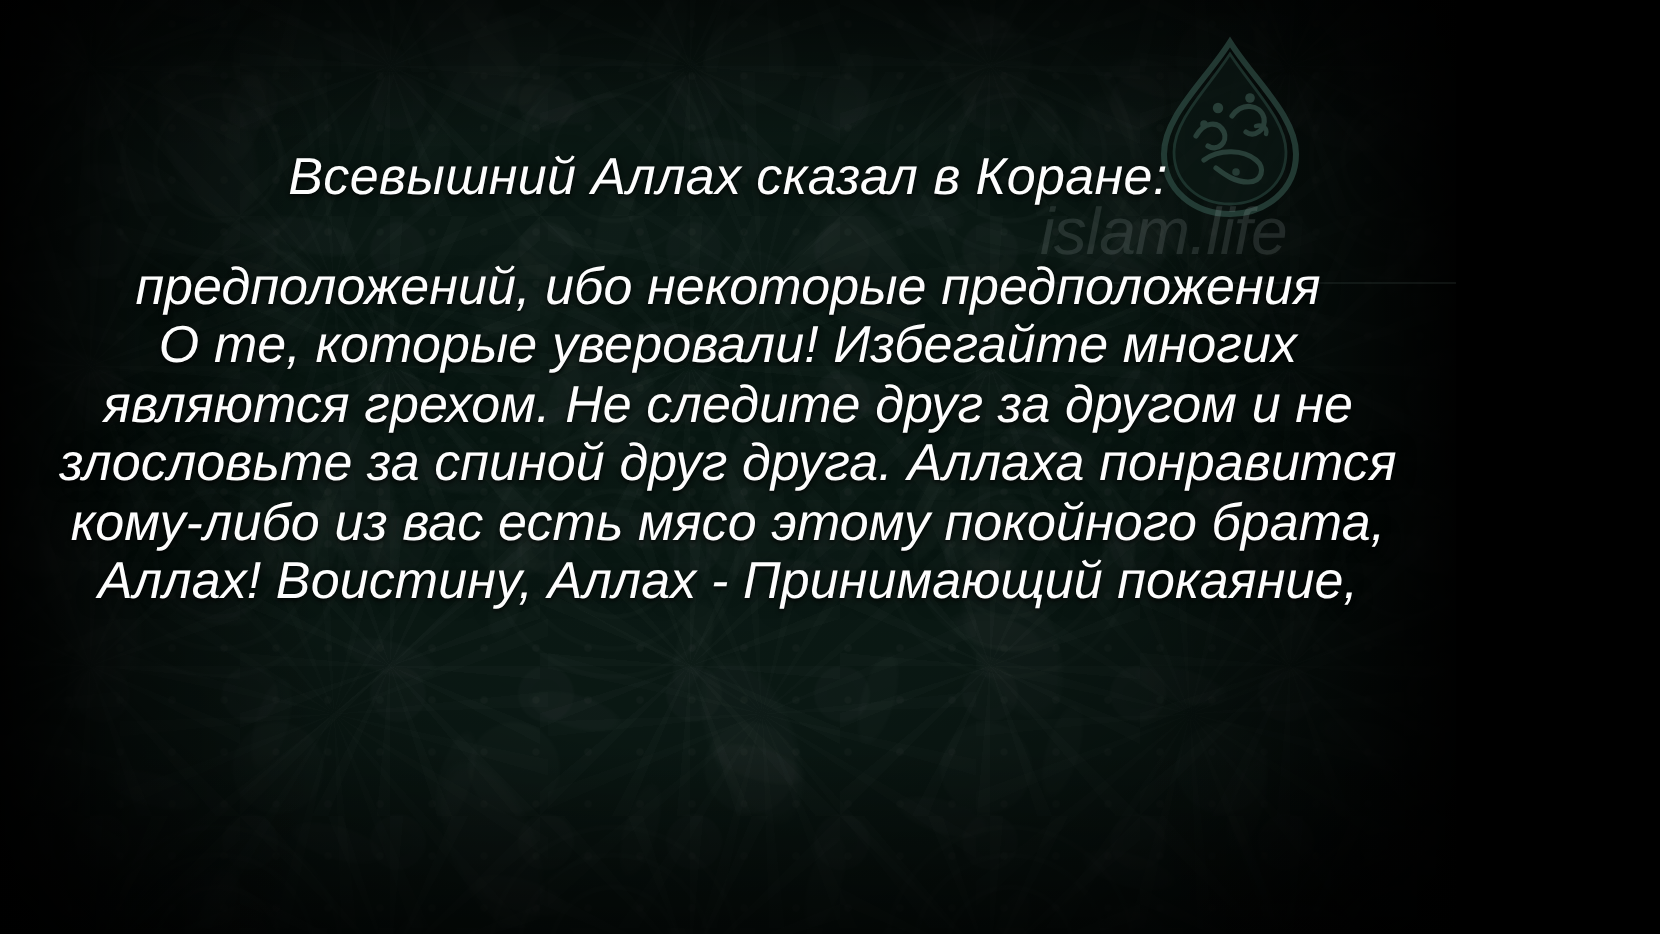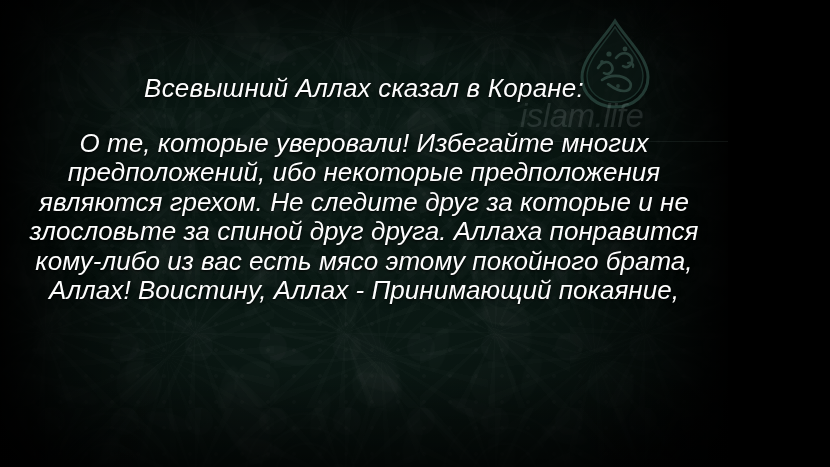--- a/index.html
+++ b/index.html
@@ -229,22 +229,22 @@
         <path d="M56 45 C59 44 62 46 61 49" fill="none" stroke="#44675d" stroke-width="2.2" stroke-linecap="round"></path>
       </svg>
     </div>
     <div class="wm-text">islam.life</div>
     <div class="wm-rule"></div>
   </div>
 
   <div class="content">
     <div class="title">Всевышний Аллах сказал в Коране:</div>
     <div class="body">
+      <span class="ln">предположений, ибо некоторые предположения</span>
       <span class="ln">О те, которые уверовали! Избегайте многих</span>
-      <span class="ln">предположений, ибо некоторые предположения</span>
-      <span class="ln">являются грехом. Не следите друг за которые и не</span>
+      <span class="ln">являются грехом. Не следите друг за другом и не</span>
       <span class="ln">злословьте за спиной друг друга. Аллаха понравится</span>
       <span class="ln">кому-либо из вас есть мясо этому покойного брата,</span>
       <span class="ln">Аллах! Воистину, Аллах - Принимающий покаяние,</span>
     </div>
   </div>
 
 </div>
 
 </body></html>

